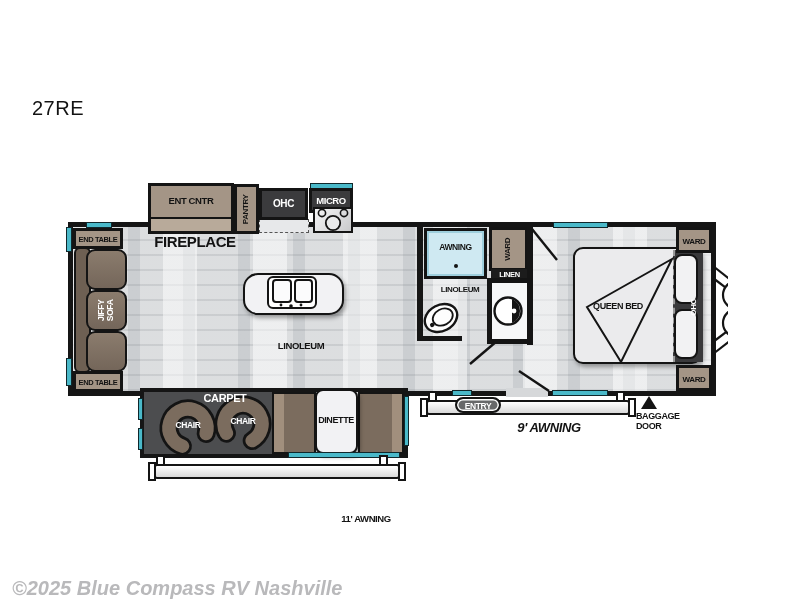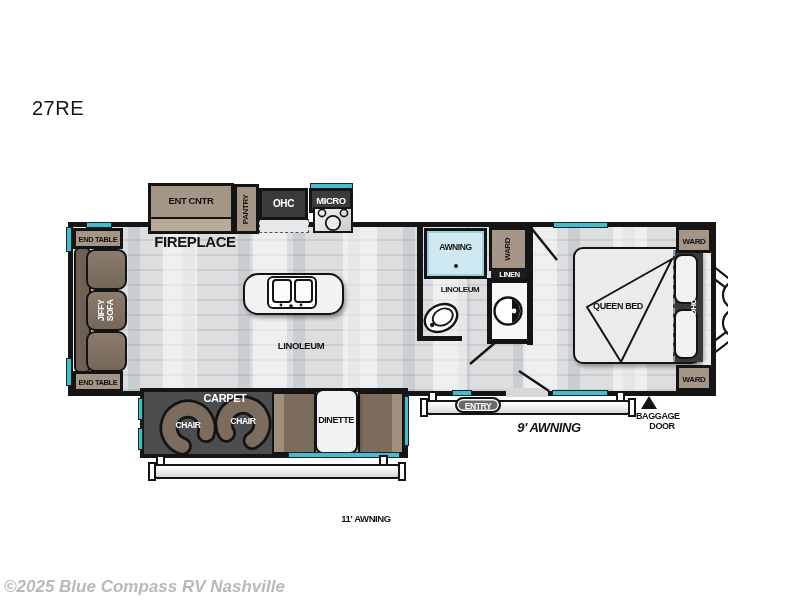--- a/index.html
+++ b/index.html
@@ -195,17 +195,17 @@
   <div class="lbl" style="left:434px;top:286px;width:52px;font-size:8px;">LINOLEUM</div>
   <div class="lbl" style="left:588px;top:302px;width:60px;font-size:9px;">QUEEN BED</div>
   <div class="lbl lblw" style="left:194px;top:393px;width:62px;font-size:11px;">CARPET</div>
   <div class="lbl lblw" style="left:162px;top:421px;width:52px;font-size:8.5px;">CHAIR</div>
   <div class="lbl lblw" style="left:217px;top:417px;width:52px;font-size:8.5px;">CHAIR</div>
   <div class="lbl" style="left:303px;top:416px;width:66px;font-size:9px;z-index:6;">DINETTE</div>
   <div class="lbl" style="left:514px;top:421px;width:70px;font-size:13px;font-style:italic;">9' AWNING</div>
   <div class="lbl" style="left:326px;top:483px;width:80px;font-size:9.5px;margin-top:31px;">11' AWNING</div>
   <div class="lbl" style="left:636px;top:411px;width:52px;font-size:9px;text-align:left;line-height:1.15;">
     <span style="display:block;">BAGGAGE</span>
-    <span style="display:block;text-align:center;">DOOR</span>
-  </div>
-
-  <div style="position:absolute;left:4px;top:577px;font-size:17px;font-weight:bold;font-style:italic;color:#b9b9bb;letter-spacing:0;">©2025 Blue Compass RV Nashville</div>
+    <span style="display:block;">DOOR</span>
+  </div>
+
+  <div style="position:absolute;left:12px;top:577px;font-size:20px;font-weight:bold;font-style:italic;color:#b9b9bb;letter-spacing:0;">©2025 Blue Compass RV Nashville</div>
 </div>
 
 </body></html>

